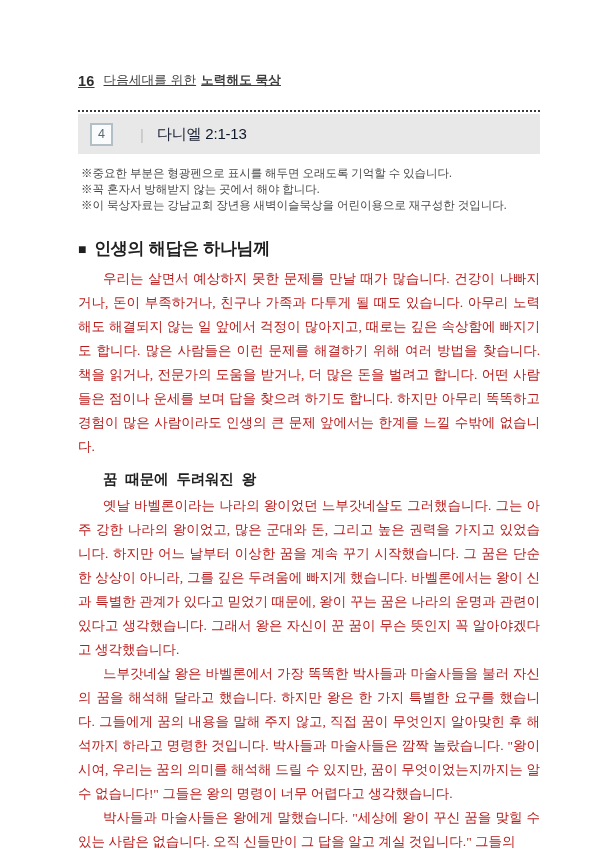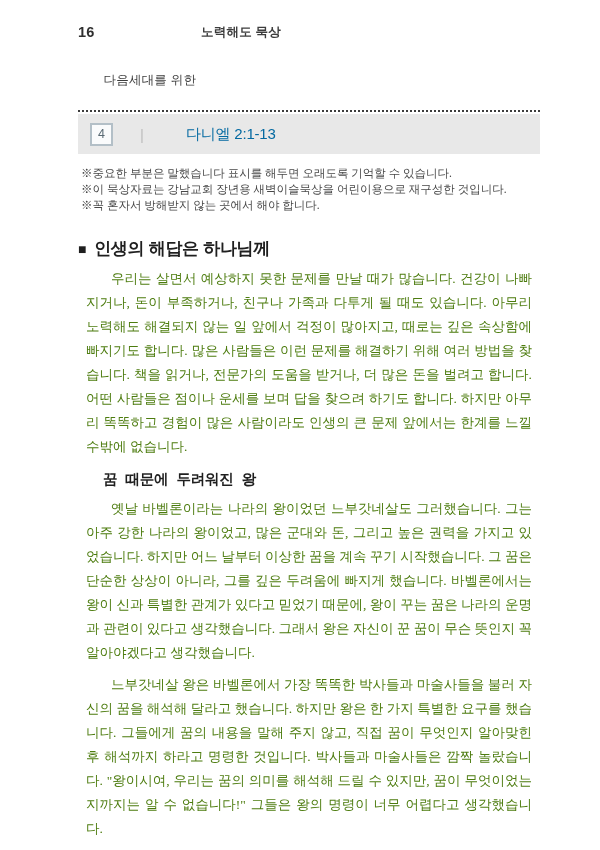--- a/index.html
+++ b/index.html
@@ -14,21 +14,22 @@
   }
   .page { padding: 24px 60px 0 78px; }
 
   
   .book-header {
     font-family: "Liberation Sans", "DejaVu Sans", sans-serif;
     font-size: 12.5px;
     color: #3c3c3c;
     letter-spacing: 0.2px;
     display: flex;
-    align-items: flex-start;
+    align-items: flex-end;
+    text-decoration: underline;
   }
   .book-header .pagenum {
     font-size: 14.5px;
     font-weight: bold;
     color: #2f2f2f;
     margin-right: 9px;
   }
   .book-header .bh-regular { margin-right: 5px; margin-top: 48px; }
   .book-header .bh-bold { font-weight: bold; }
 
@@ -64,21 +65,21 @@
     margin-right: 10px;
     flex: 0 0 auto;
   }
   .lesson-title {
     font-weight: bold;
     font-size: 15.5px;
     color: #1c1c1c;
     letter-spacing: -0.2px;
   }
   .sep { color: #bdbdbd; margin: 0 13px 0 17px; font-size: 15px; }
-  .scripture { color: #0369a1; font-size: 15px; letter-spacing: -0.2px; margin-left: 29px; }
+  .scripture { color: #0f172a; font-size: 15px; letter-spacing: -0.2px; }
 
   
   .notes {
     margin-top: 11px;
     padding-left: 3px;
     font-size: 11.5px;
     line-height: 16px;
     color: #474747;
   }
 
@@ -90,26 +91,26 @@
     font-size: 17px;
     color: #1f1f1f;
     letter-spacing: -0.3px;
     display: flex;
     align-items: center;
   }
   .section-heading .sq { font-size: 14px; margin-right: 8px; }
 
   
   p.body {
-    margin: 8px;
+    margin: 0;
     font-size: 13.5px;
     line-height: 24px;
     text-align: justify;
     text-indent: 25px;
-    color: #4d7c0f;
+    color: #b91c1c;
   }
   p.p-first { margin-top: 7px; }
 
   
   .subheading {
     margin: 11px 0 5px 25px;
     font-family: Liberation Mono, monospace;
     font-weight: bold;
     font-size: 14.5px;
     color: #1f1f1f;
@@ -129,23 +130,23 @@
 
   <hr class="dotted-rule">
 
   <div class="title-box">
     <span class="num-box">4</span>
     <span class="sep">|</span>
     <span class="scripture">다니엘 2:1-13</span>
   </div>
 
   <div class="notes">
-    <div>※중요한 부분은 말했습니다 표시를 해두면 오래도록 기억할 수 있습니다.</div>
+    <div>※중요한 부분은 형광펜으로 표시를 해두면 오래도록 기억할 수 있습니다.</div>
+    <div>※꼭 혼자서 방해받지 않는 곳에서 해야 합니다.</div>
     <div>※이 묵상자료는 강남교회 장년용 새벽이슬묵상을 어린이용으로 재구성한 것입니다.</div>
-    <div>※꼭 혼자서 방해받지 않는 곳에서 해야 합니다.</div>
   </div>
 
   <div class="section-heading">
     <span class="sq">■</span>
     <span>인생의 해답은 하나님께</span>
   </div>
 
   <p class="body p-first">우리는 살면서 예상하지 못한 문제를 만날 때가 많습니다. 건강이 나빠지거나, 돈이 부족하거나, 친구나 가족과 다투게 될 때도 있습니다. 아무리 노력해도 해결되지 않는 일 앞에서 걱정이 많아지고, 때로는 깊은 속상함에 빠지기도 합니다. 많은 사람들은 이런 문제를 해결하기 위해 여러 방법을 찾습니다. 책을 읽거나, 전문가의 도움을 받거나, 더 많은 돈을 벌려고 합니다. 어떤 사람들은 점이나 운세를 보며 답을 찾으려 하기도 합니다. 하지만 아무리 똑똑하고 경험이 많은 사람이라도 인생의 큰 문제 앞에서는 한계를 느낄 수밖에 없습니다.</p>
 
   <div class="subheading">꿈 때문에 두려워진 왕</div>

